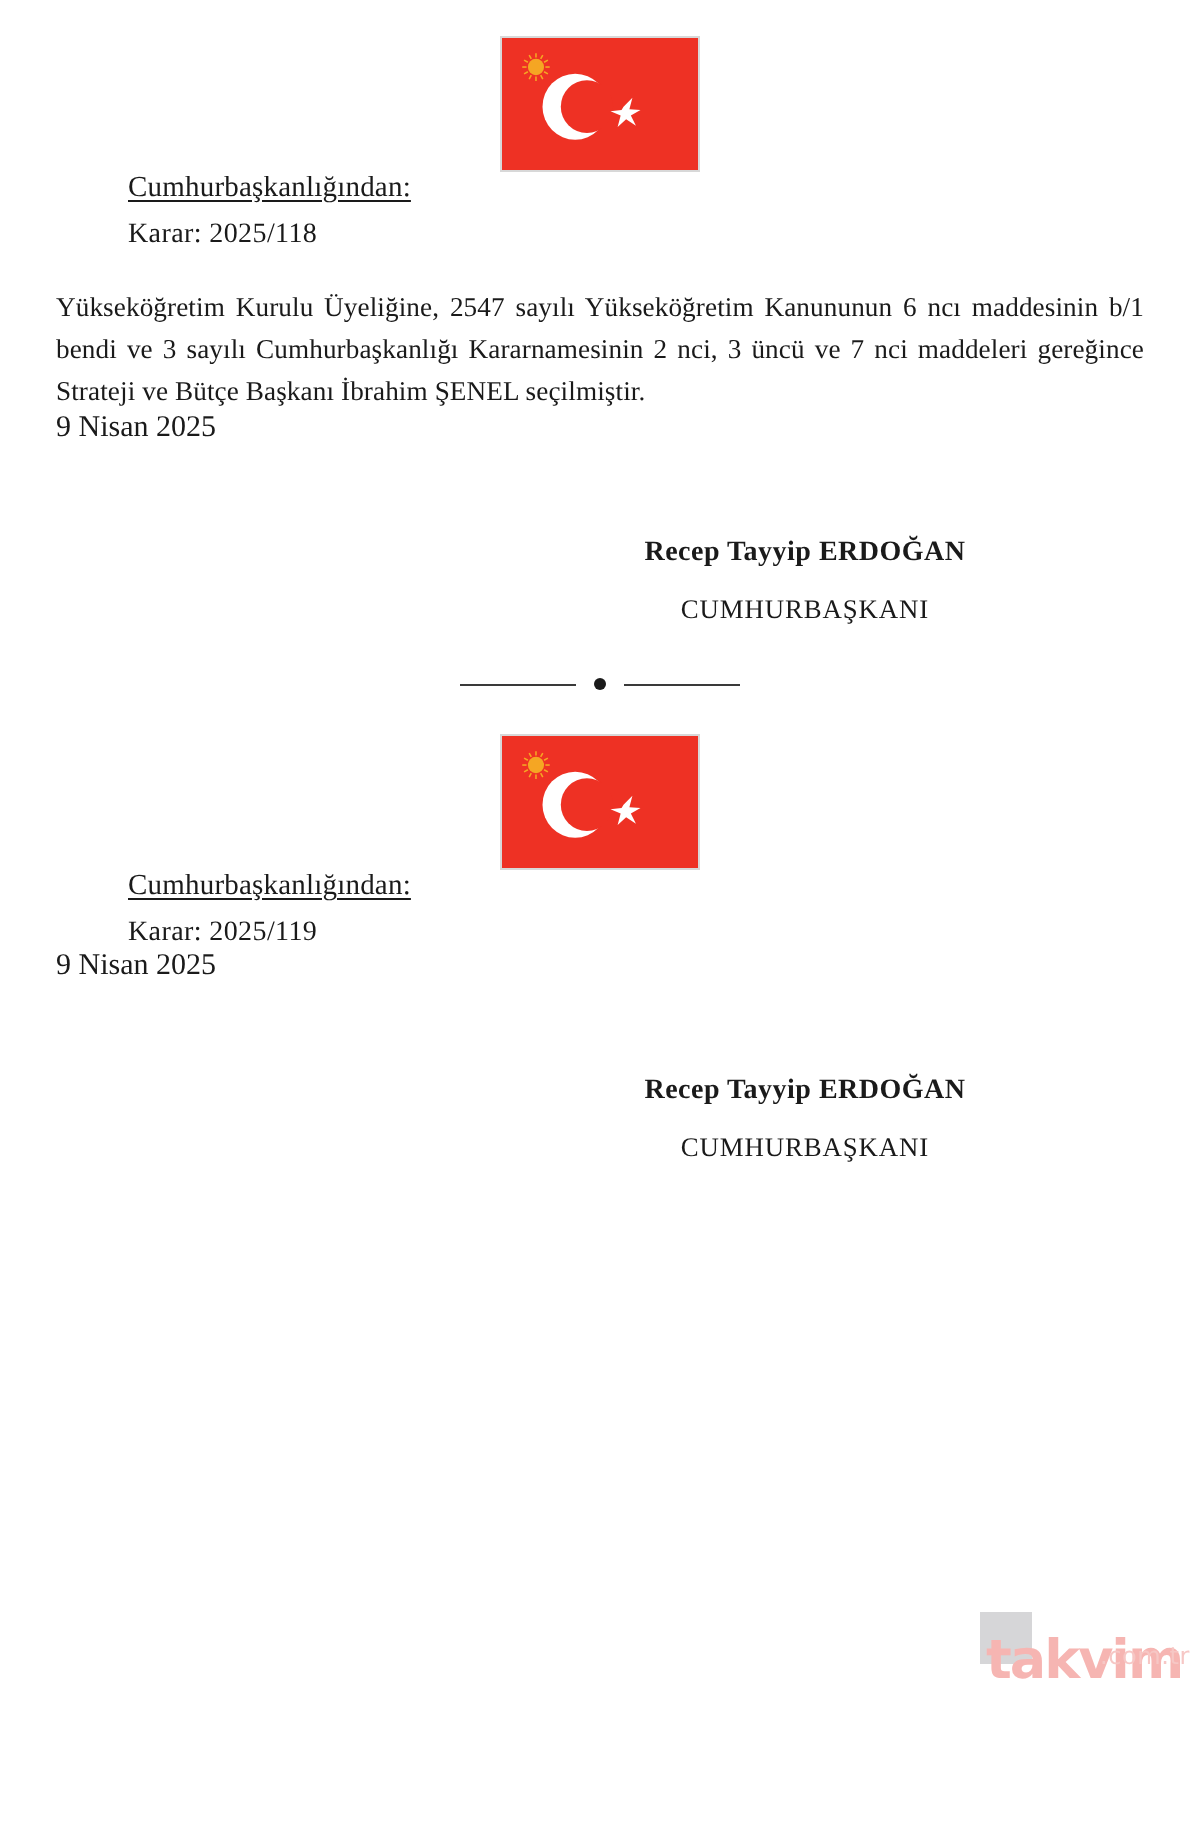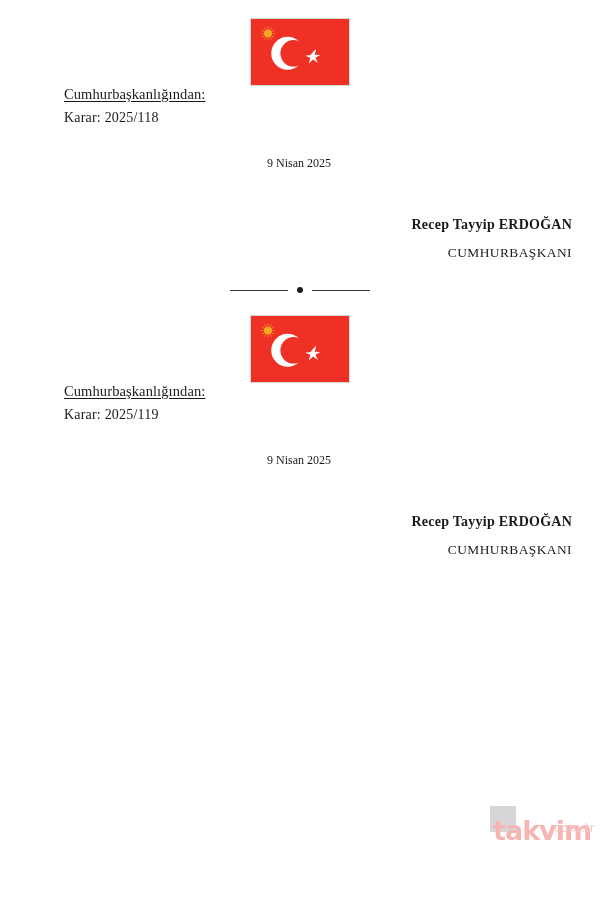--- a/index.html
+++ b/index.html
@@ -69,29 +69,27 @@
   .body-text {
     margin-top: 17px;
     font-size: 13.6px;
     line-height: 1.55;
     text-align: justify;
     text-justify: inter-word;
     letter-spacing: .05px;
   }
 
   .date-line {
-    text-align: center;
-    font-size: 12px;
-    margin-top: 30px;
+    font-size: 15px;
     padding-right: 2px;
   }
 
   .signature {
     margin-top: 46px;
-    text-align: right;
+    text-align: center;
     padding-left: 205px;
   }
   .sig-name {
     font-size: 14px;
     font-weight: bold;
     letter-spacing: .25px;
   }
   .sig-title {
     font-size: 13.4px;
     margin-top: 12px;
@@ -188,20 +186,21 @@
           </g>
           <circle cx="56" cy="52" r="25" fill="#ffffff"></circle>
           <circle cx="65" cy="52" r="20" fill="#ee3124"></circle>
           <polygon fill="#ffffff" points="93,52 99.8,45.2 97.5,54 106,54.5 98.6,58.8 102.5,66.5 95,61.5 88.5,67.5 90.8,58.8 83,55.5 91.5,54.5"></polygon>
         </svg>
       </div>
     </div>
 
     <div class="heading">Cumhurbaşkanlığından:</div>
     <div class="karar">Karar: 2025/118</div>
+    <div class="body-text">Yükseköğretim Kurulu Üyeliğine, 2547 sayılı Yükseköğretim Kanununun 6 ncı maddesinin b/1 bendi ve 3 sayılı Cumhurbaşkanlığı Kararnamesinin 2 nci, 3 üncü ve 7 nci maddeleri gereğince Strateji ve Bütçe Başkanı İbrahim ŞENEL seçilmiştir.</div>
     <div class="date-line">9 Nisan 2025</div>
 
     <div class="signature">
       <div class="sig-name">Recep Tayyip ERDOĞAN</div>
       <div class="sig-title">CUMHURBAŞKANI</div>
     </div>
   </div>
 
   <div class="separator">
     <span class="sep-rule"></span>

